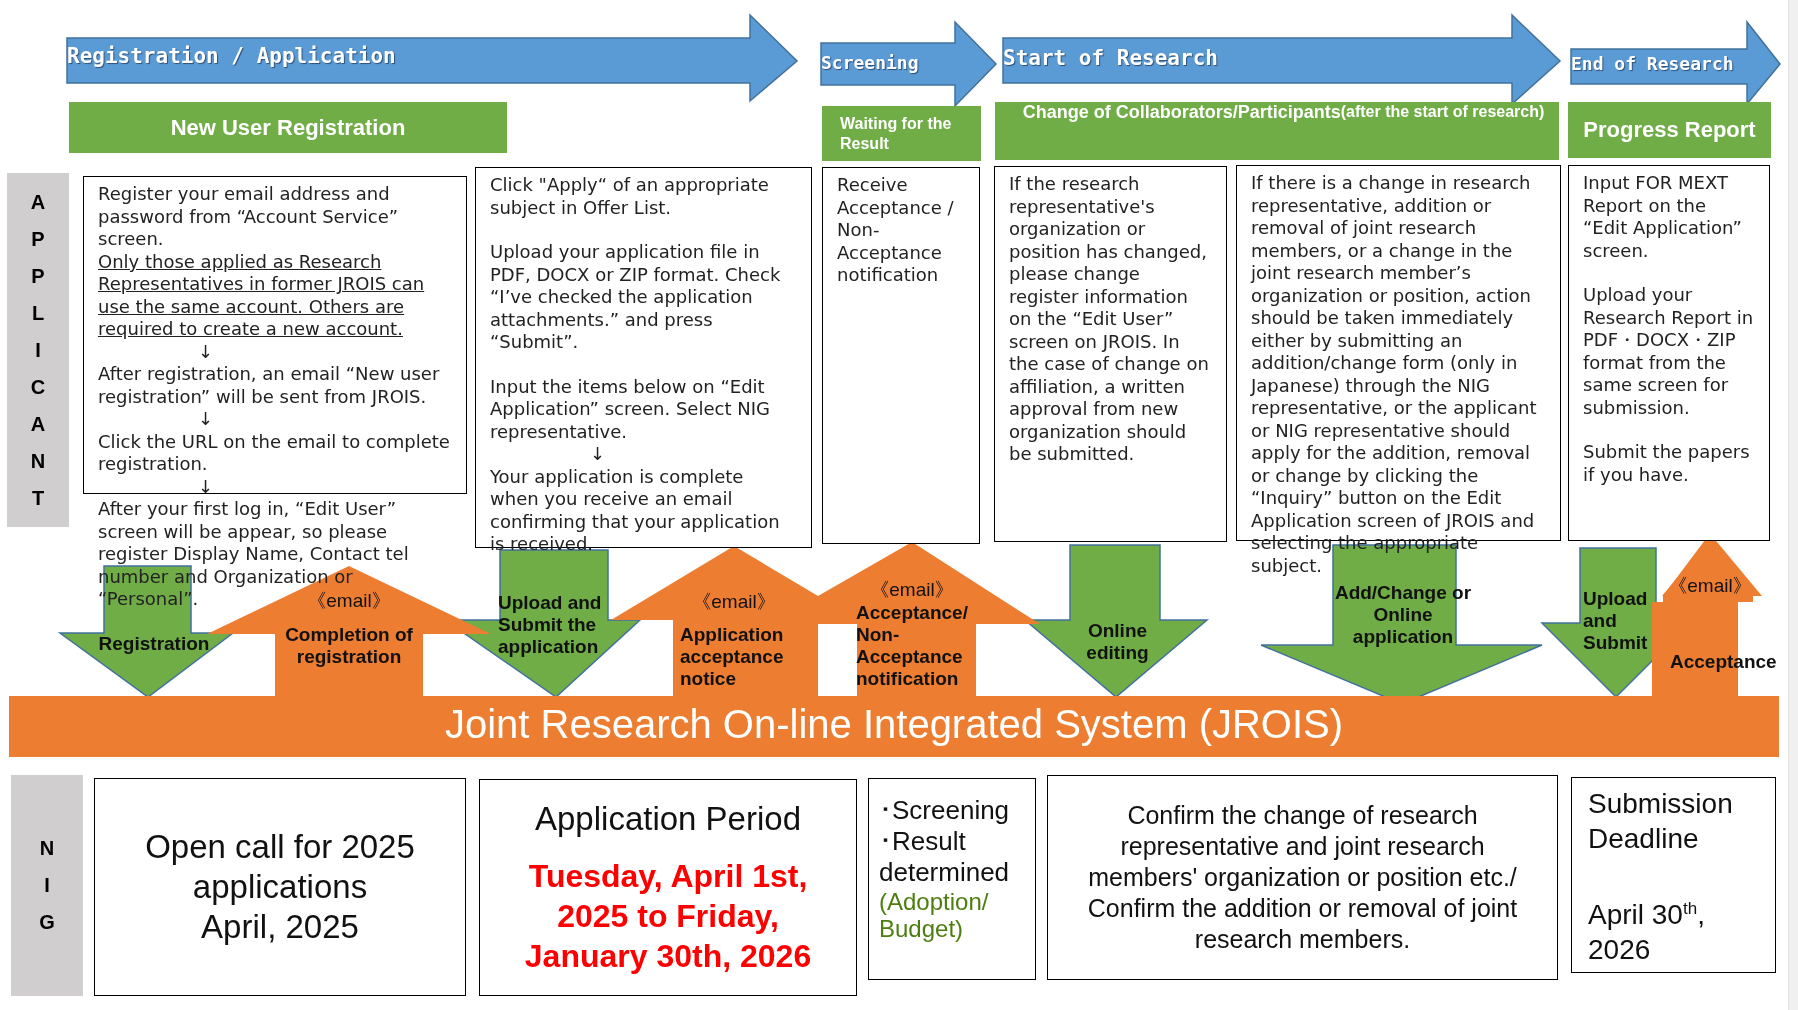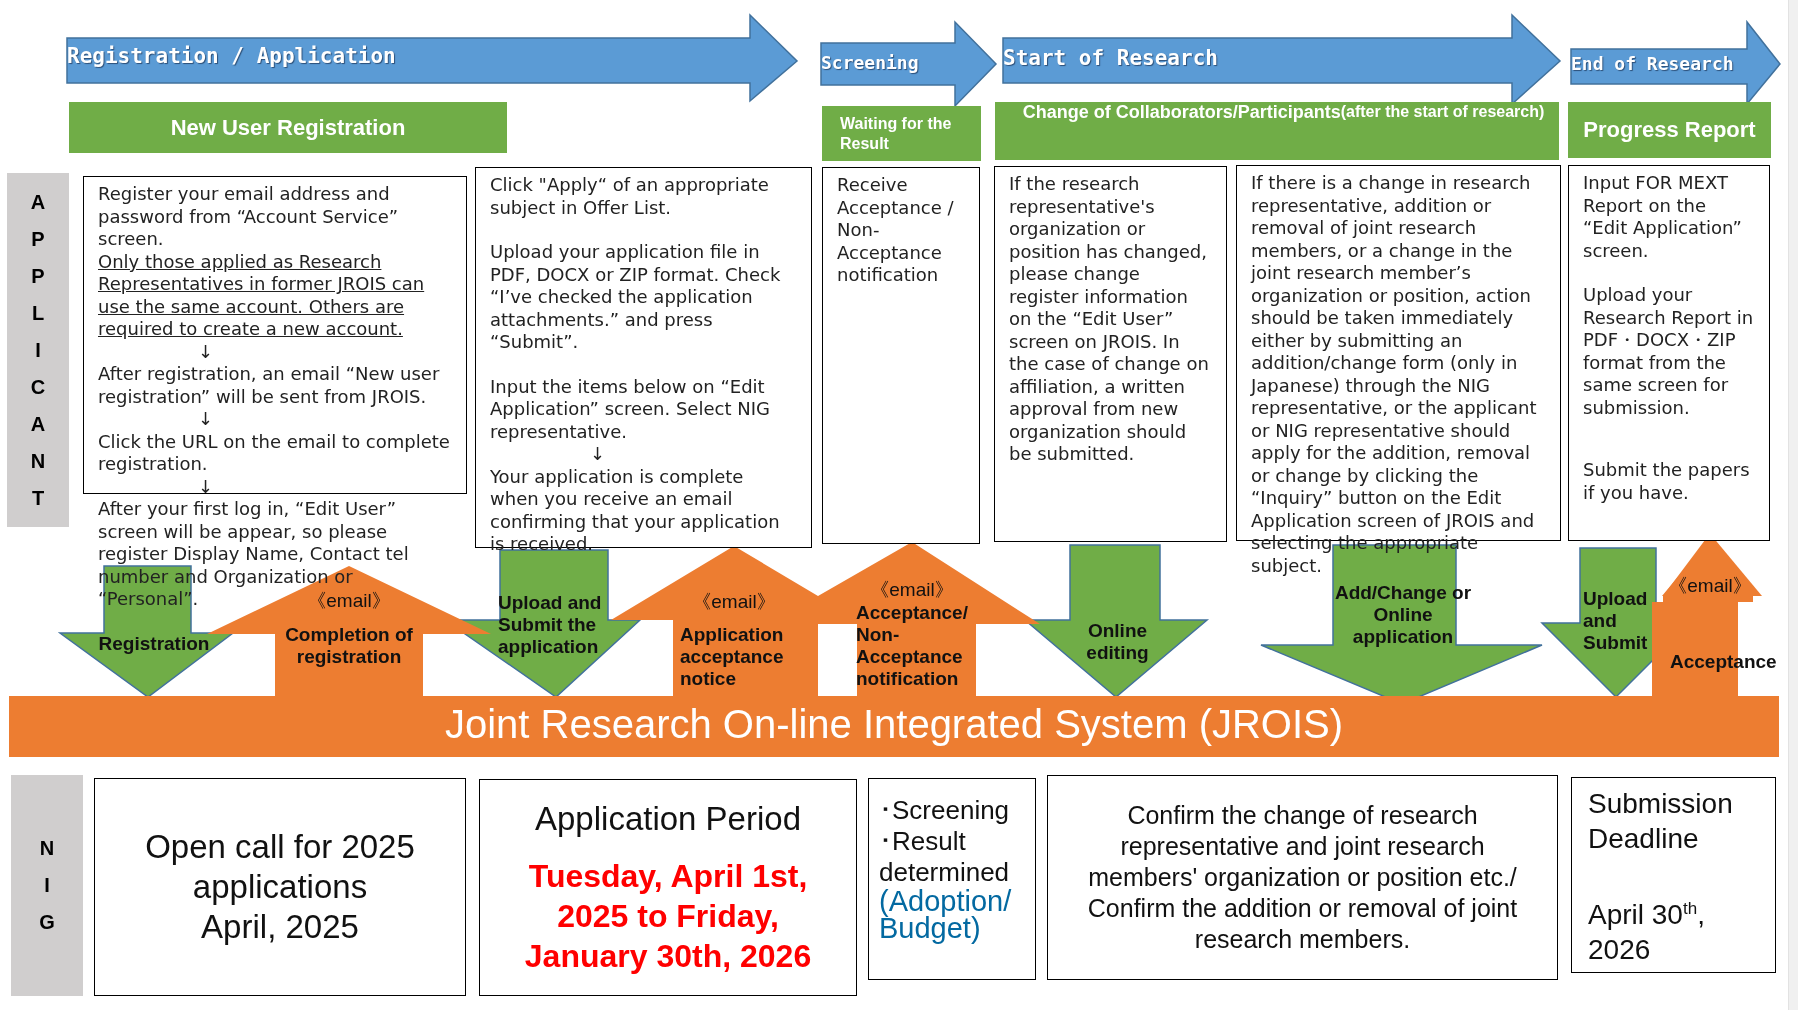--- a/index.html
+++ b/index.html
@@ -108,21 +108,21 @@
     <p>If the research representative's organization or position has changed, please change register information on the “Edit User” screen on JROIS. In the case of change on affiliation, a written approval from new organization should be submitted.</p>
   </div>
 
   <div class="abs box" style="left:1236px;top:165px;width:325px;height:376px;">
     <p>If there is a change in research representative, addition or removal of joint research members, or a change in the joint research member’s organization or position, action should be taken immediately either by submitting an addition/change form (only in Japanese) through the NIG representative, or the applicant or NIG representative should apply for the addition, removal or change by clicking the “Inquiry” button on the Edit Application screen of JROIS and selecting the appropriate subject.</p>
   </div>
 
   <div class="abs box" style="left:1568px;top:165px;width:202px;height:376px;">
     <p>Input FOR MEXT Report on the “Edit Application” screen.</p>
     <p style="margin-top:22px;">Upload your Research Report in PDF・DOCX・ZIP format from the same screen for submission.</p>
-    <p style="margin-top:40px;">Submit the papers if you have.</p>
+    <p style="margin-top:22px;">Submit the papers if you have.</p>
   </div>
 
   <div class="abs arrow-text" style="left:90px;top:633px;width:128px;">Registration</div>
   <div class="abs email-tag" style="left:275px;top:588px;width:148px;">《email》</div>
   <div class="abs arrow-text" style="left:280px;top:624px;width:138px;">Completion of registration</div>
   <div class="abs arrow-text" style="left:498px;top:592px;width:118px;text-align:left;">Upload and Submit the application</div>
   <div class="abs email-tag" style="left:673px;top:589px;width:122px;">《email》</div>
   <div class="abs arrow-text" style="left:680px;top:624px;width:125px;text-align:left;">Application acceptance notice</div>
   <div class="abs email-tag" style="left:857px;top:577px;width:110px;">《email》</div>
   <div class="abs arrow-text" style="left:856px;top:602px;width:122px;text-align:left;">Acceptance/ Non- Acceptance notification</div>
@@ -148,21 +148,21 @@
 
   <div class="abs nig-box" style="left:479px;top:779px;width:378px;height:217px;display:flex;flex-direction:column;align-items:center;justify-content:center;text-align:center;font-size:33px;line-height:40px;padding:0 12px;gap:17px;">
     <span>Application Period</span>
     <span class="red" style="font-size:32px;line-height:40px;">Tuesday, April 1st, 2025 to Friday, January 30th, 2026</span>
   </div>
 
   <div class="abs nig-box" style="left:868px;top:778px;width:168px;height:202px;padding:16px 10px;font-size:26px;line-height:31px;">
     <div>･Screening</div>
     <div>･Result</div>
     <div>determined</div>
-    <div style="font-size:29px;line-height:27px;color:#0369a1;">(Adoption/ Budget)</div>
+    <div style="font-size:24px;line-height:27px;color:#4d7c0f;">(Adoption/ Budget)</div>
   </div>
 
   <div class="abs nig-box" style="left:1047px;top:775px;width:511px;height:205px;display:flex;align-items:center;justify-content:center;text-align:center;font-size:25px;line-height:31px;padding:16px 18px;">
     <span>Confirm the change of research representative and joint research members' organization or position etc./ Confirm the addition or removal of joint research members.</span>
   </div>
 
   <div class="abs nig-box" style="left:1571px;top:777px;width:205px;height:196px;padding:8px 16px;font-size:28px;line-height:35px;">
     <div>Submission Deadline</div>
     <div style="height:35px;"></div>
     <div><span>April 30</span><sup style="font-size:17px;">th</sup><span>,</span></div>

